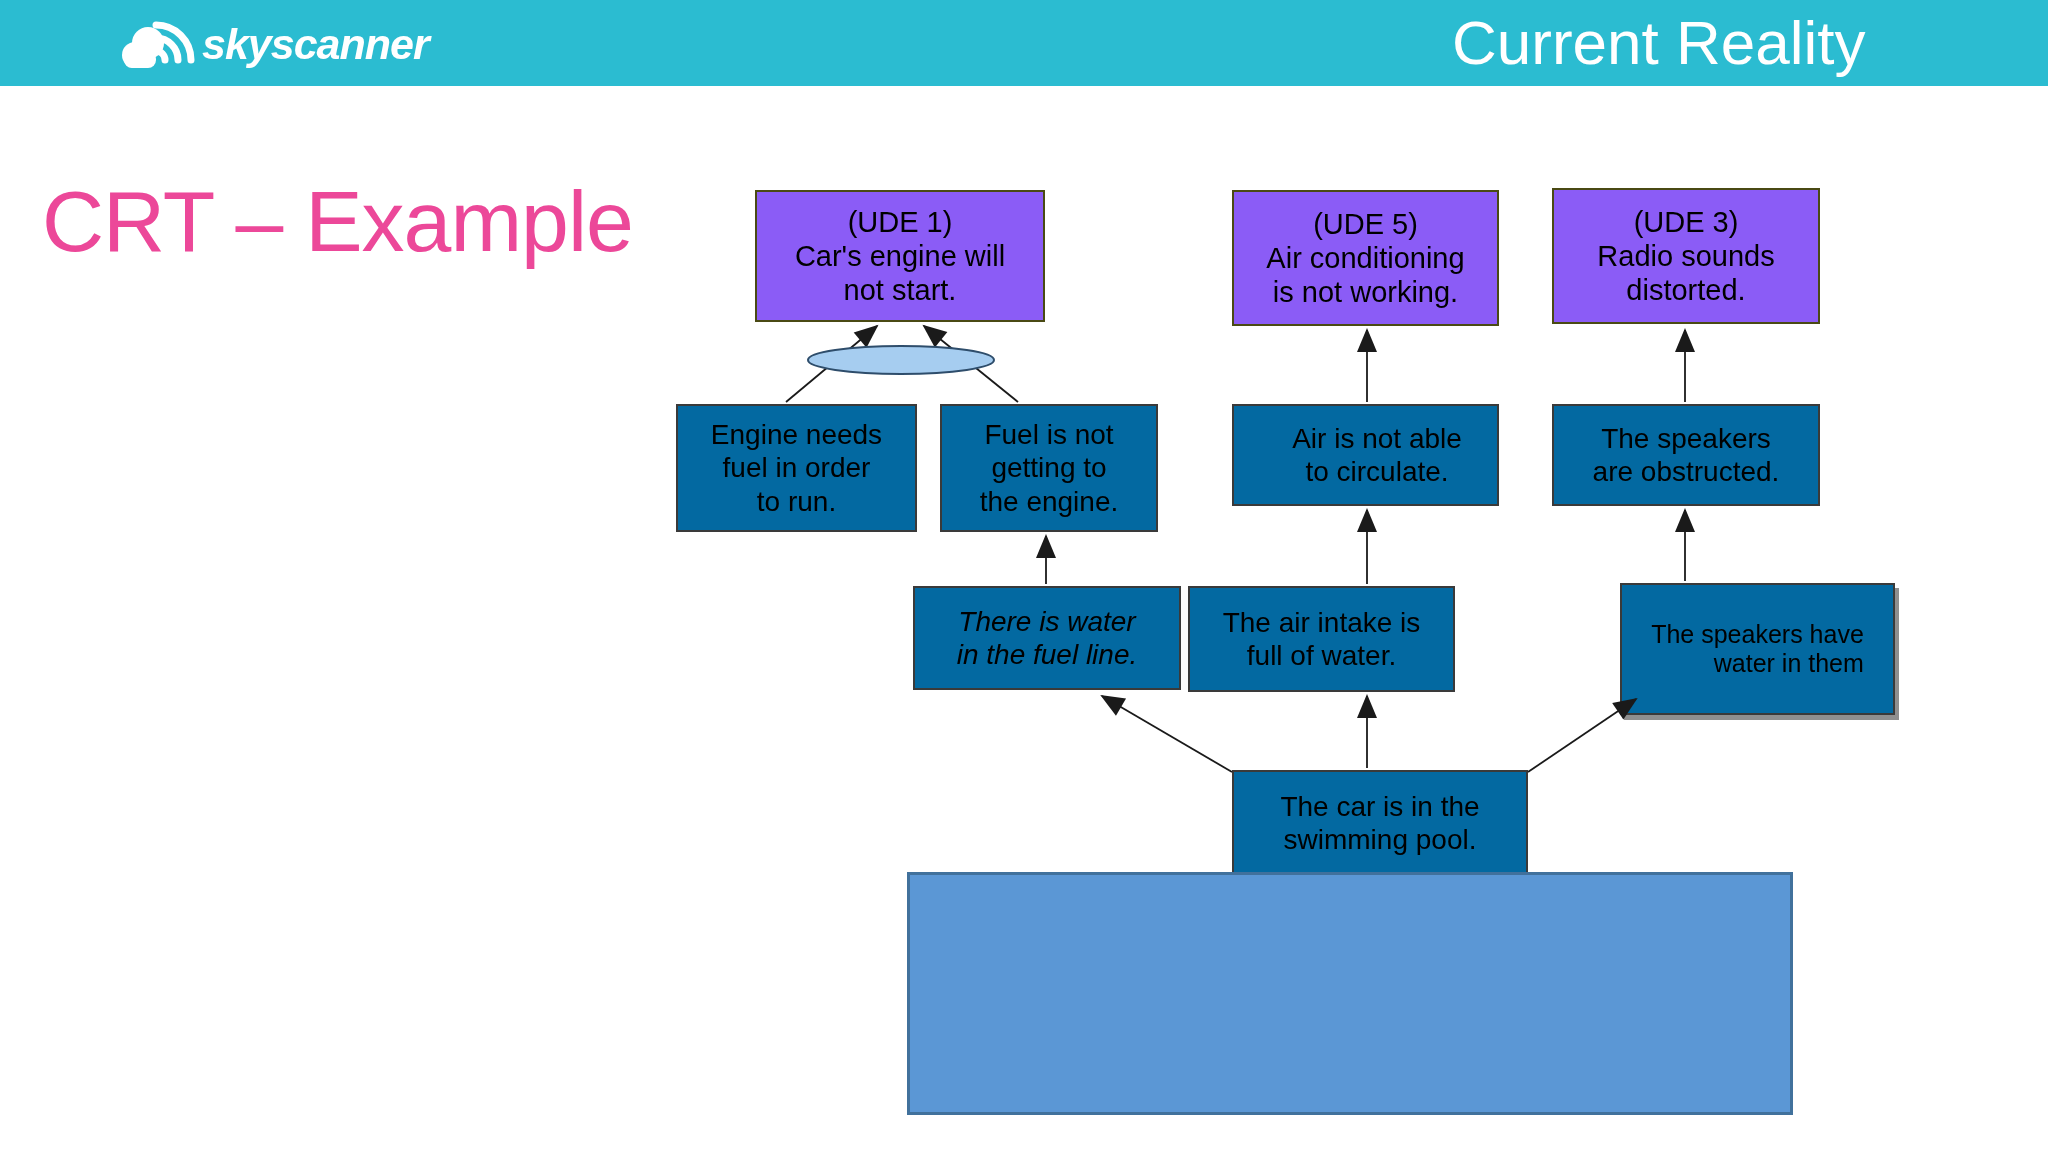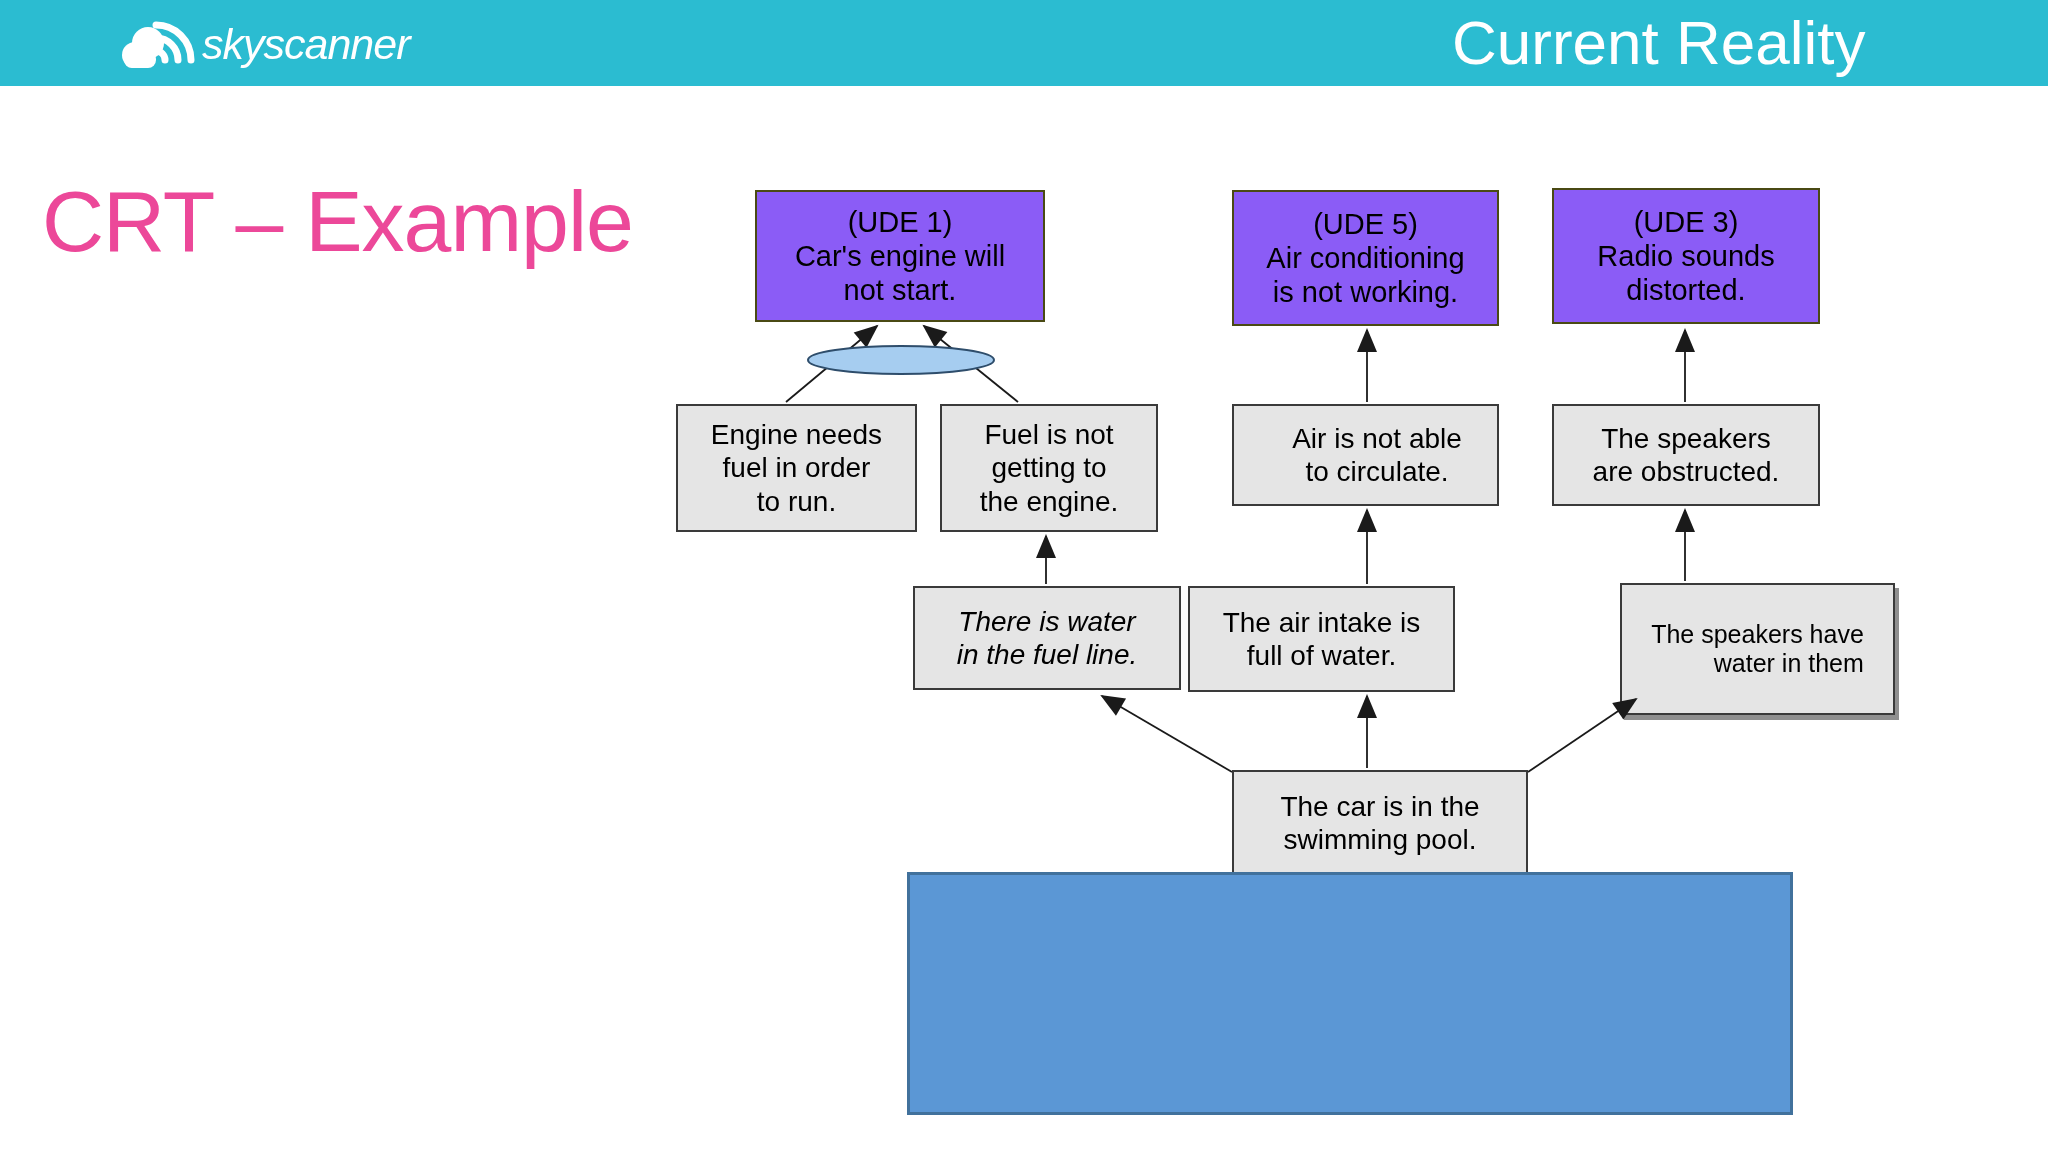--- a/index.html
+++ b/index.html
@@ -10,37 +10,37 @@
   
   #header{
     position:absolute;left:0;top:0;width:2048px;height:86px;
     background:#2BBCD1;
   }
   #logo{
     position:absolute;left:118px;top:14px;height:60px;
     display:flex;align-items:center;gap:6px;
   }
   #logo .logo-word{
-    color:#ffffff;font-size:43px;font-weight:normal;font-style:italic;
+    color:#ffffff;font-size:43px;font-weight:bold;font-style:italic;
     letter-spacing:-1px;
   }
   #header-title{
     position:absolute;left:1452px;top:0;width:480px;height:86px;
     line-height:86px;color:#ffffff;font-size:62px;text-align:left;
     font-weight:400;
   }
   
   #slide-title{
     position:absolute;left:42px;top:176px;
     color:#ec4899;font-size:86px;font-weight:400;letter-spacing:-1px;
     line-height:1.05;
   }
   
   .node{
-    position:absolute;box-sizing:border-box;background:#e5e5e5;
+    position:absolute;box-sizing:border-box;background:#0369a1;
     border:2px solid #3a3a3a;color:#000000;
     display:flex;align-items:center;justify-content:center;
     text-align:center;white-space:pre-line;
     font-size:28px;line-height:1.18;padding:2px;z-index:2;
   }
   .node.yellow{background:#8b5cf6;border-color:#4a4a14;font-size:29px;}
   #node-ude1{left:755px;top:190px;width:290px;height:132px;}
   #node-ude2{left:1232px;top:190px;width:267px;height:136px;}
   #node-ude3{left:1552px;top:188px;width:268px;height:136px;}
   #node-engine-needs-fuel{left:676px;top:404px;width:241px;height:128px;}

